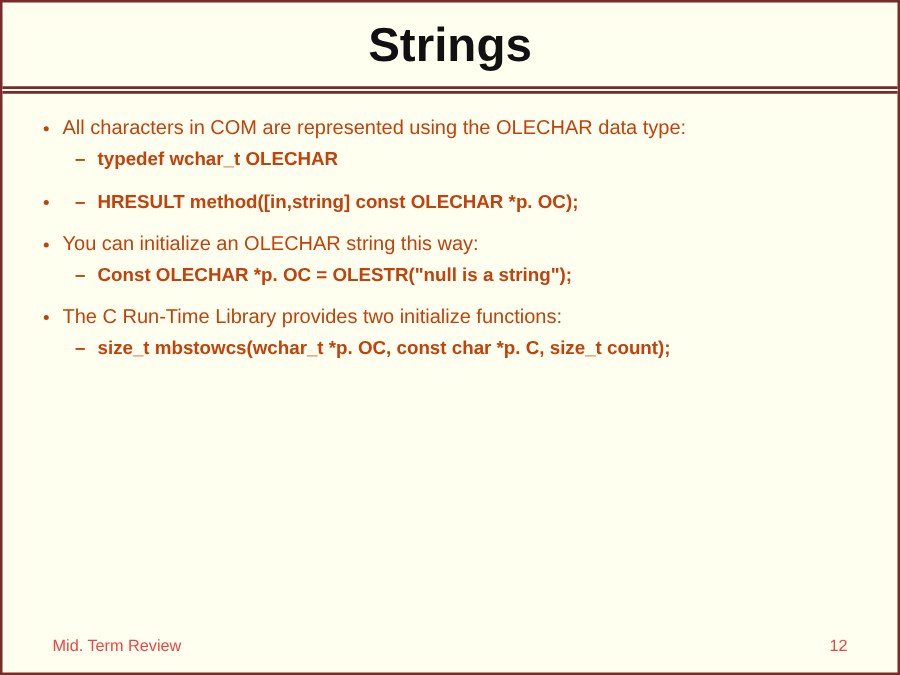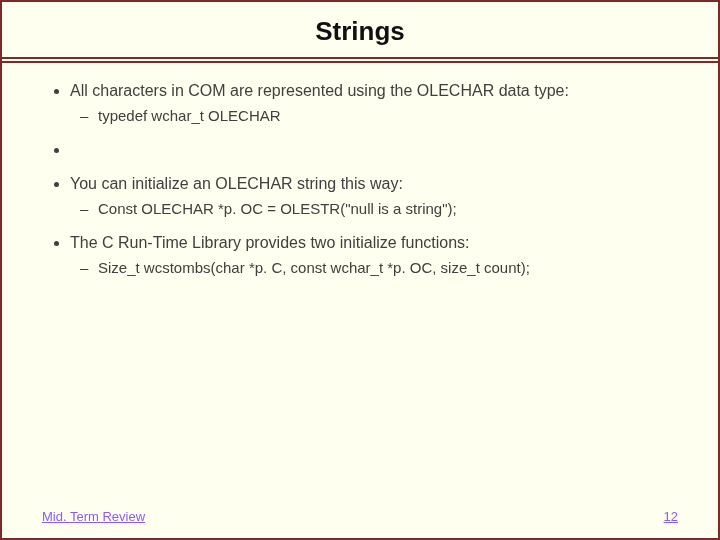--- a/index.html
+++ b/index.html
@@ -15,102 +15,105 @@
     position: relative;
     width: 720px;
     height: 540px;
     background: #fffff0;
     box-sizing: border-box;
     border: 2px solid #7a2a2a;
   }
   .title {
     text-align: center;
     font-weight: bold;
-    font-size: 26px;
+    font-size: 38px;
     color: #111;
     margin-top: 14px;
     margin-bottom: 10px;
     font-family: Verdana, Arial, sans-serif;
   }
   .divider {
     height: 6px;
     width: 100%;
     background: linear-gradient(to bottom,
       #7a2a2a 0, #7a2a2a 2px,
       #fffff0 2px, #fffff0 4px,
       #7a2a2a 4px, #7a2a2a 6px);
   }
   .body {
-    padding: 18px 40px 0 40px;
+    padding: 18px 40px 0 20px;
     font-size: 16px;
-    color: #404040;
+    color: #c2410c;
     line-height: 1.25;
   }
   ul.bullets {
     list-style-type: disc;
     margin: 0;
     padding-left: 28px;
   }
   ul.bullets > li {
     margin-bottom: 14px;
   }
   ul.dashes {
     list-style: none;
     margin: 6px 0 8px 0;
     padding-left: 28px;
     font-size: 15px;
+    font-weight: bold;
   }
   ul.dashes > li {
     position: relative;
     margin-bottom: 4px;
   }
   ul.dashes > li::before {
     content: "–";
     position: absolute;
     left: -18px;
   }
   .footer {
     position: absolute;
     bottom: 14px;
     left: 40px;
     right: 40px;
     display: flex;
     justify-content: space-between;
     font-size: 13px;
-    color: #8b5cf6;
-    text-decoration: underline;
+    color: #ef4444;
   }
 </style>
 </head>
 <body>
 
 <div class="slide">
   <div class="title">Strings</div>
   <div class="divider"></div>
 
   <div class="body">
     <ul class="bullets">
       <li>
         <span>All characters in COM are represented using the OLECHAR data type:</span>
         <ul class="dashes">
           <li>typedef wchar_t OLECHAR</li>
         </ul>
       </li>
       <li>
+        <ul class="dashes">
+          <li>HRESULT method([in,string] const OLECHAR *p. OC);</li>
+        </ul>
       </li>
       <li>
         <span>You can initialize an OLECHAR string this way:</span>
         <ul class="dashes">
           <li>Const OLECHAR *p. OC = OLESTR("null is a string");</li>
         </ul>
       </li>
       <li>
         <span>The C Run-Time Library provides two initialize functions:</span>
         <ul class="dashes">
-          <li>Size_t wcstombs(char *p. C, const wchar_t *p. OC, size_t count);</li>
+          <li>size_t mbstowcs(wchar_t *p. OC, const char *p. C, size_t count);</li>
         </ul>
       </li>
     </ul>
   </div>
 
   <div class="footer">
     <span>Mid. Term Review</span>
     <span>12</span>
   </div>
 </div>

